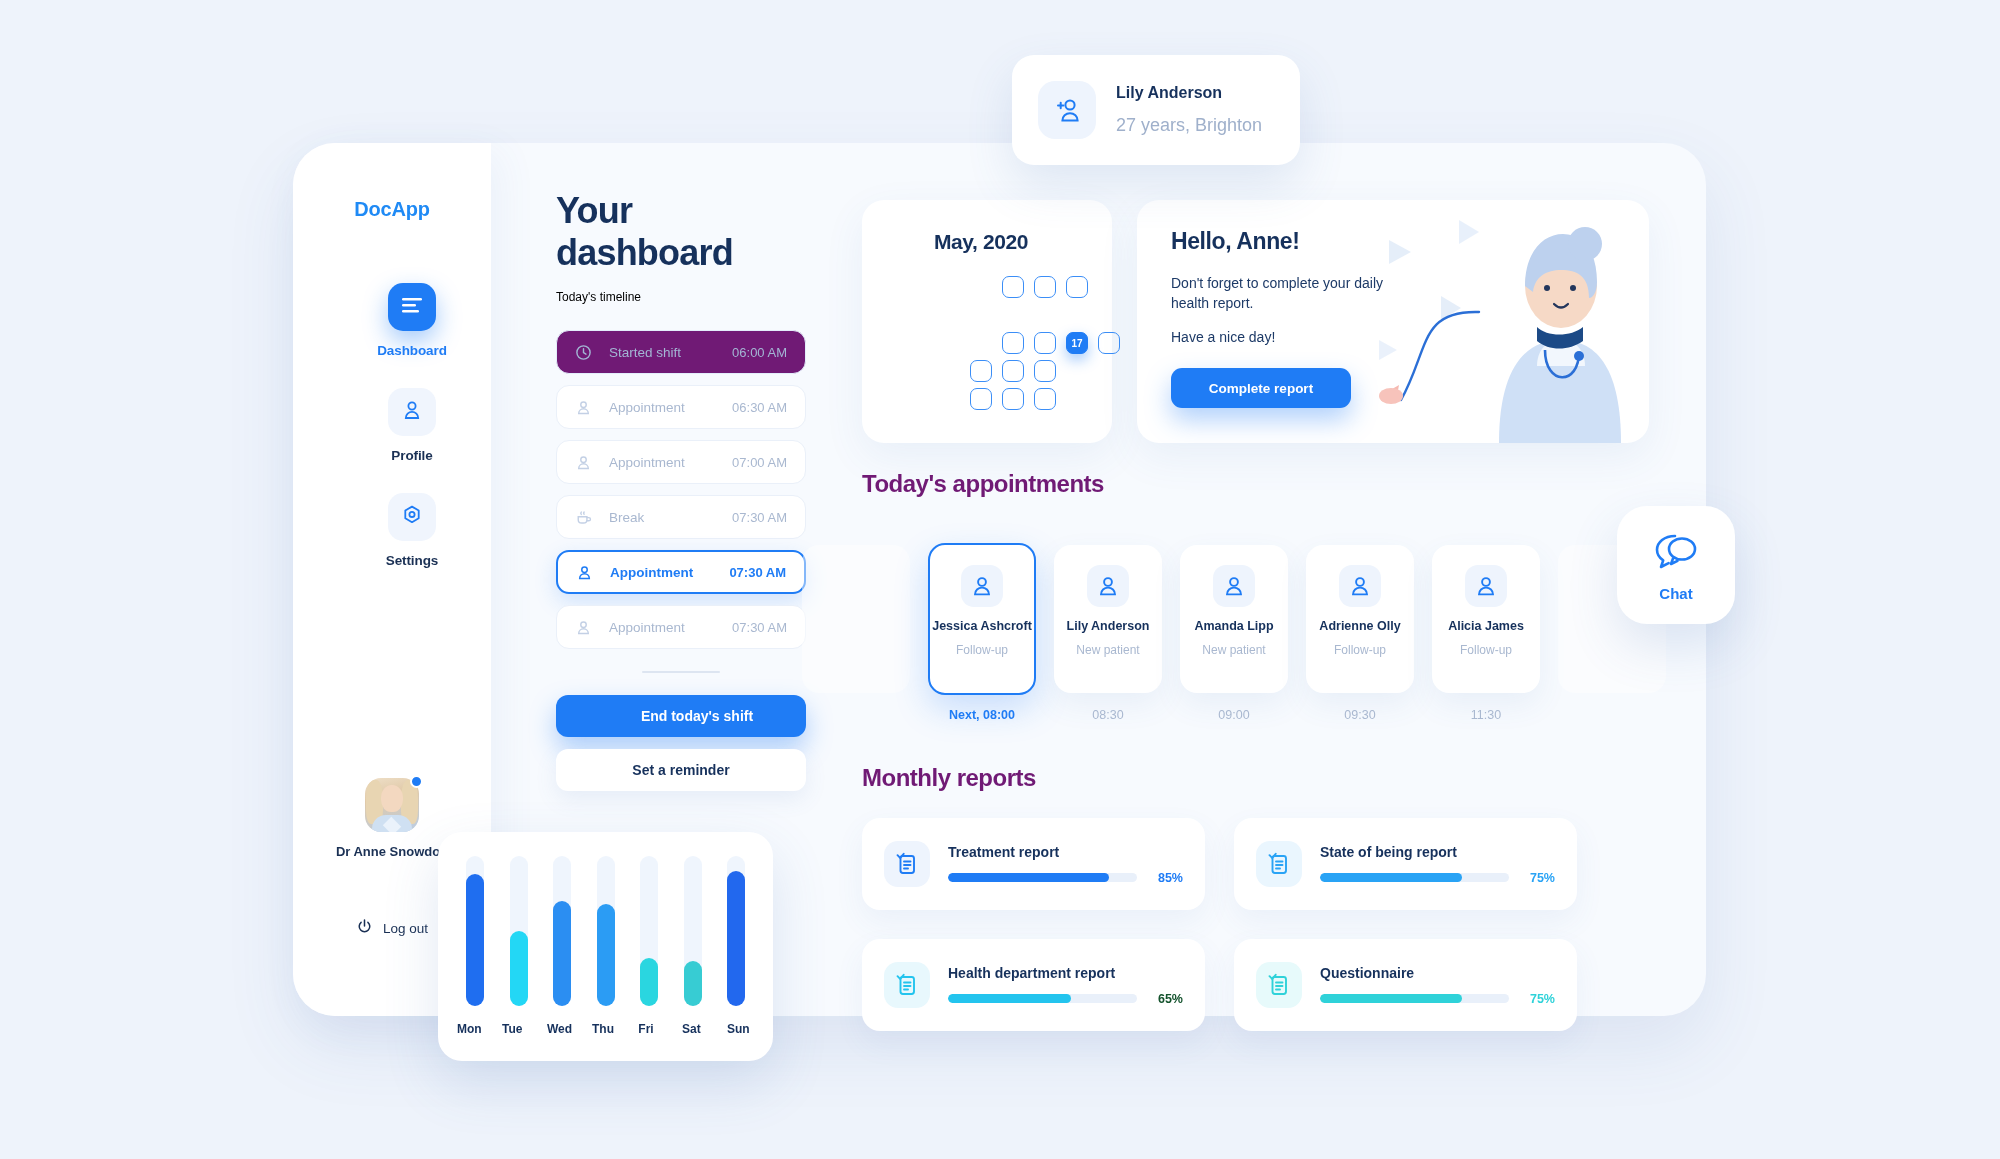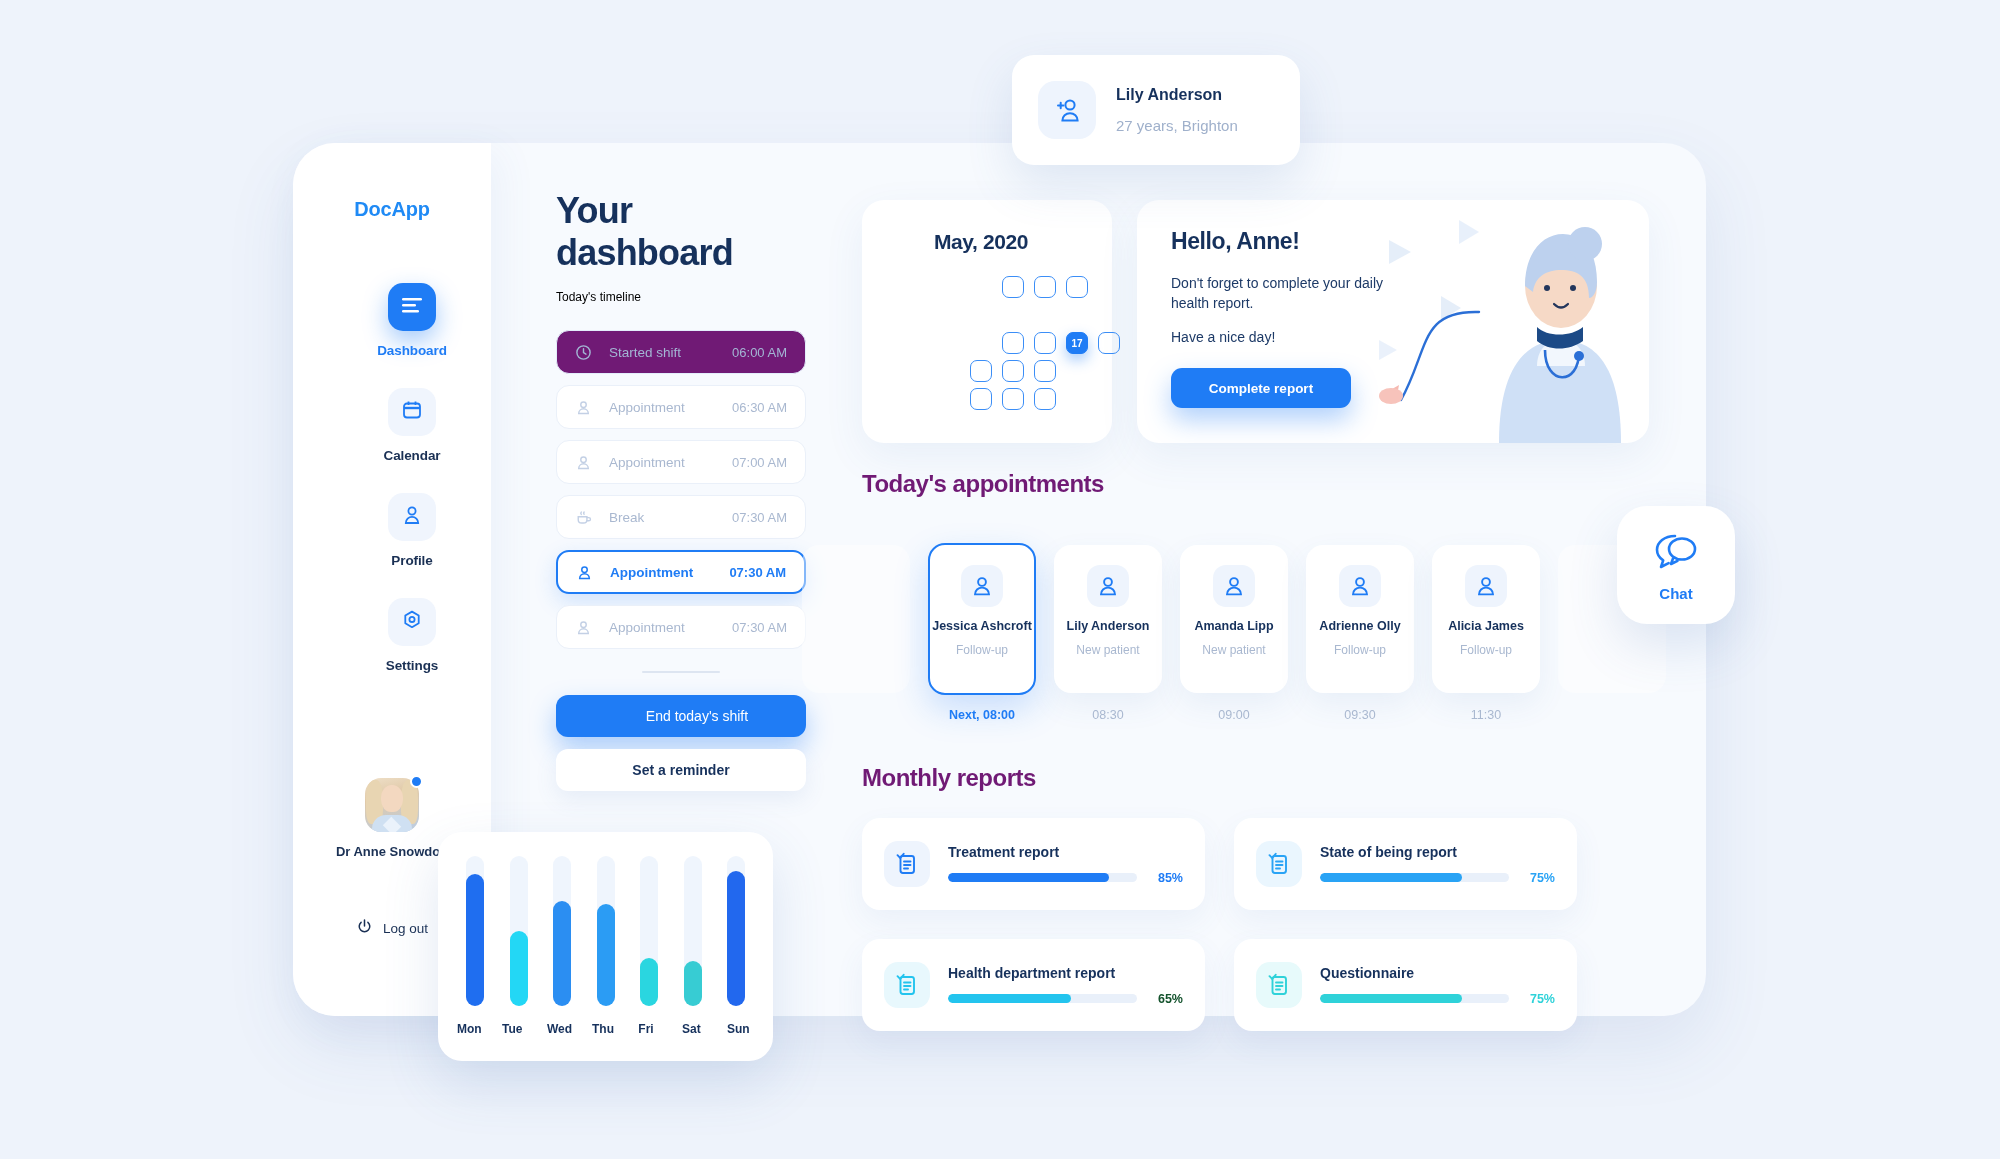--- a/index.html
+++ b/index.html
@@ -125,21 +125,21 @@
   .tl-text { flex: 1; margin-left: 12px; font-size: 13.5px; color: #a9b8d0; }
   .tl-time { font-size: 13px; color: #a9b8d0; }
   .tl-row.active .tl-text, .tl-row.active .tl-time { color: #1f7cf5; font-weight: bold; }
   .tl-row.first .tl-text, .tl-row.first .tl-time { color: #a3b6d4; }
   .tl-divider {
     width: 78px; height: 2px; background: #dde5f1;
     margin: 22px auto 0; border-radius: 2px;
   }
   .btn-primary {
     margin-top: 22px; height: 42px; border-radius: 12px;
-    background: #1f7cf5; color: #fff; font-size: 14px; font-weight: normal;
+    background: #1f7cf5; color: #fff; font-size: 14px; font-weight: bold;
     display: flex; align-items: center; justify-content: center;
     box-shadow: 0 12px 26px rgba(31,124,245,0.35); cursor: pointer; padding-left: 32px;
   }
   .btn-secondary {
     margin-top: 12px; height: 42px; border-radius: 12px;
     background: #fff; color: #16315c; font-size: 14px; font-weight: bold;
     display: flex; align-items: center; justify-content: center;
     box-shadow: 0 8px 22px rgba(80,120,190,0.10); cursor: pointer;
   }
 
@@ -296,21 +296,21 @@
     width: 288px; height: 110px; border-radius: 22px; background: #fff;
     box-shadow: 0 20px 48px rgba(70,110,180,0.14);
     display: flex; align-items: center; padding-left: 26px;
   }
   .chip-icon {
     width: 58px; height: 58px; border-radius: 17px; background: #eef4fd;
     display: flex; align-items: center; justify-content: center; flex: none;
   }
   .chip-text { margin-left: 20px; }
   .chip-name { font-size: 16px; font-weight: bold; color: #16315c; }
-  .chip-meta { margin-top: 13px; font-size: 15px; color: #9fb0cb; }
+  .chip-meta { margin-top: 13px; font-size: 18px; color: #9fb0cb; }
 
   
   .chat-widget {
     position: absolute; left: 1617px; top: 506px;
     width: 118px; height: 118px; border-radius: 30px; background: #fff;
     box-shadow: 0 22px 50px rgba(70,110,180,0.16);
     display: flex; flex-direction: column; align-items: center; justify-content: center;
     cursor: pointer;
   }
   .chat-label { margin-top: 8px; font-size: 15px; font-weight: bold; color: #1f7cf5; }
@@ -333,33 +333,20 @@
             <svg width="22" height="18" viewBox="0 0 22 18">
               <rect x="1" y="2" width="20" height="2.6" rx="1.3" fill="#fff"></rect>
               <rect x="1" y="8" width="14" height="2.6" rx="1.3" fill="#fff"></rect>
               <rect x="1" y="14" width="17" height="2.6" rx="1.3" fill="#fff"></rect>
             </svg>
           </span>
         </div>
         <div class="nav-label">Dashboard</div>
       </div>
 
-      <div class="nav-item">
-        <div class="nav-tile">
-          <span>
-            <svg width="22" height="22" viewBox="0 0 22 22" fill="none" stroke="#1f7cf5" stroke-width="1.8">
-              <rect x="3" y="4.5" width="16" height="14" rx="3"></rect>
-              <line x1="3" y1="9" x2="19" y2="9" stroke-width="2.4"></line>
-              <line x1="7.5" y1="2.5" x2="7.5" y2="6"></line>
-              <line x1="14.5" y1="2.5" x2="14.5" y2="6"></line>
-            </svg>
-          </span>
-        </div>
-        <div class="nav-label">Calendar</div>
-      </div>
 
       <div class="nav-item">
         <div class="nav-tile">
           <span>
             <svg width="22" height="22" viewBox="0 0 22 22" fill="none" stroke="#1f7cf5" stroke-width="1.8">
               <circle cx="11" cy="7" r="3.6"></circle>
               <path d="M4.8 19c0-3.6 2.8-6.2 6.2-6.2s6.2 2.6 6.2 6.2z"></path>
             </svg>
           </span>
         </div>

